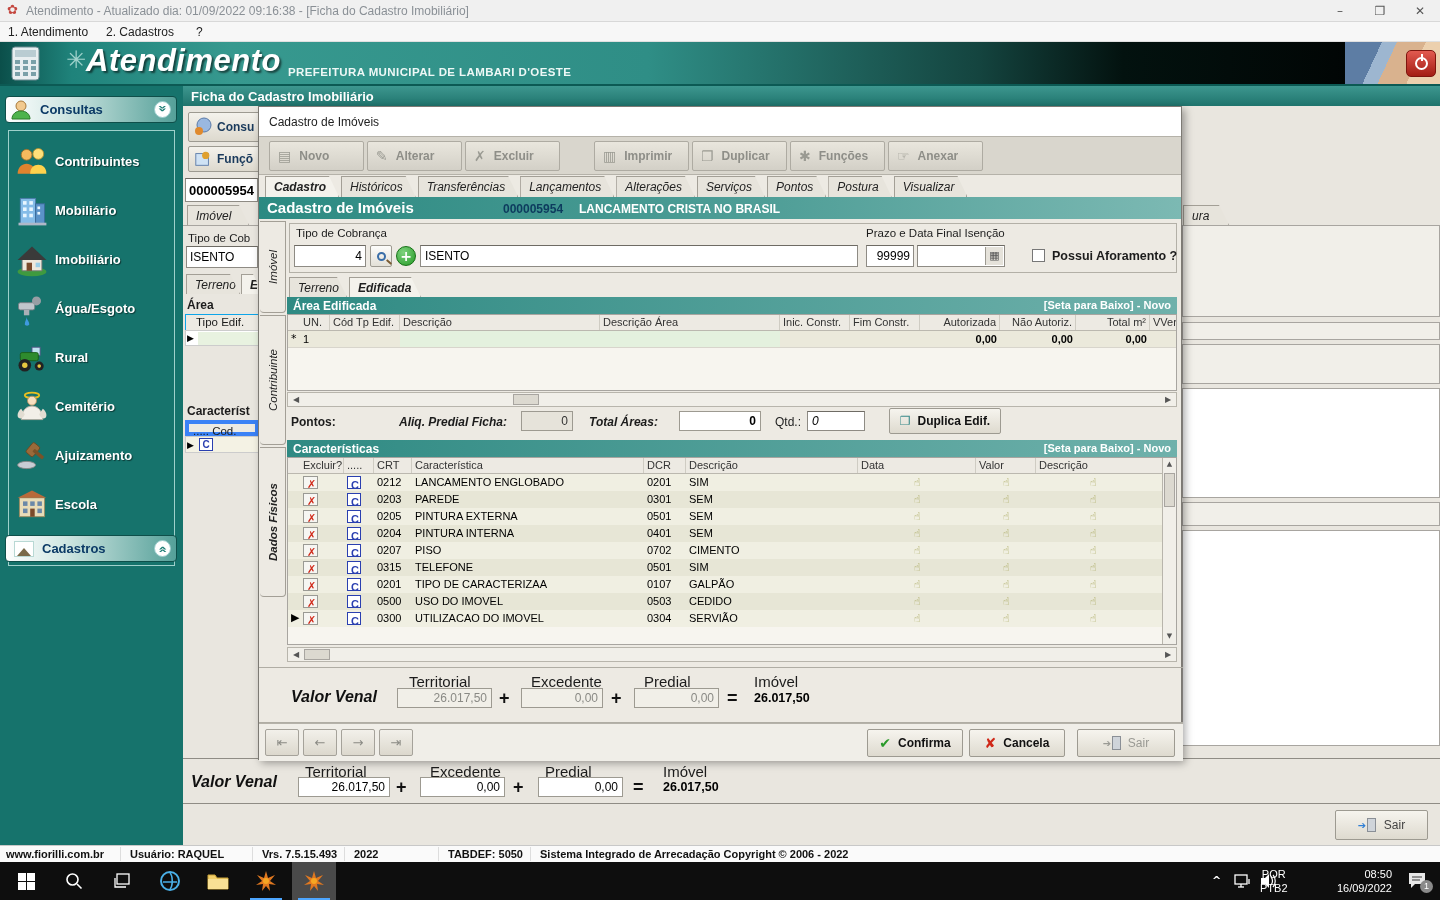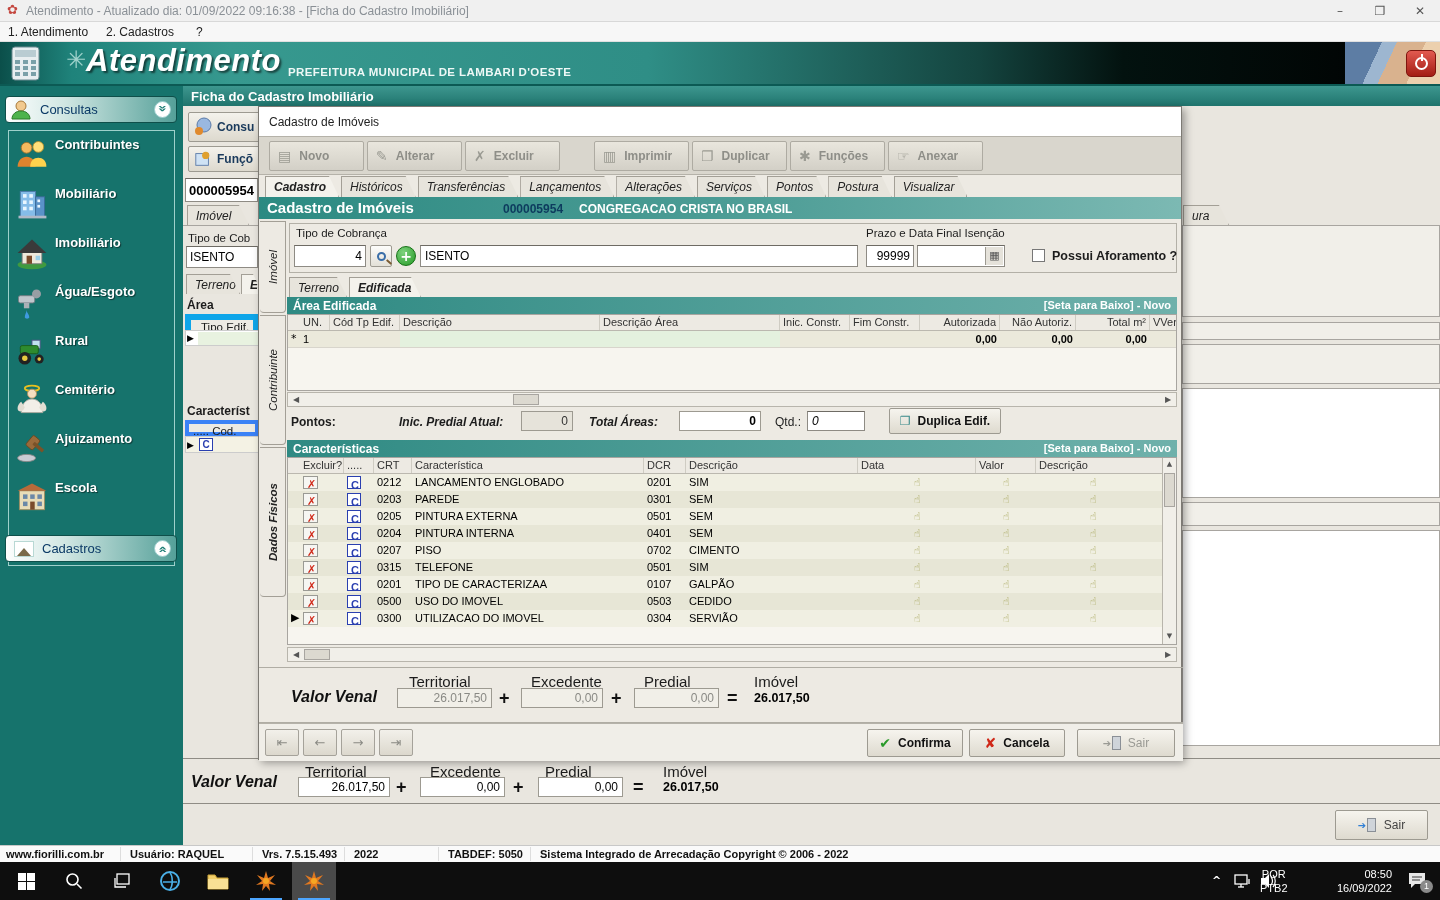--- a/index.html
+++ b/index.html
@@ -30,27 +30,27 @@
   .pwrbtn{position:absolute;right:4px;top:8px;width:30px;height:27px;border-radius:5px;
     background:linear-gradient(#e25a50,#a31d14);border:1px solid #7e150e;display:flex;align-items:center;justify-content:center}
   .pwr{width:13px;height:13px;border:2px solid #fff;border-radius:50%;position:relative}
   .pwr:after{content:"";position:absolute;left:4px;top:-5px;width:2px;height:7px;background:#fff}
   .hdrline{left:0;top:84px;width:1440px;height:2px;background:#0c5a54}
 
   
   .sidebar{left:0;top:86px;width:183px;height:759px;background:#16736c}
   .sbar{position:absolute;left:5px;width:172px;height:27px;border-radius:4px;border:1px solid #0e4f4a;
     background:linear-gradient(90deg,#fdfefe,#cfe6e2 35%,#55a099);display:flex;align-items:center}
-  .sbar .sb-label{color:#0b3a66;font-weight:normal;font-size:13px;margin-left:8px}
+  .sbar .sb-label{color:#0b3a66;font-weight:bold;font-size:13px;margin-left:8px}
   .roundchev{margin-left:auto;margin-right:5px;width:17px;height:17px;border-radius:50%;background:#fff;border:1px solid #9cc;
     display:flex;align-items:center;justify-content:center;color:#1d7d75;font-weight:bold;font-size:11px}
   .roundchev span{display:block;transform:rotate(90deg) scaleY(1.4);letter-spacing:-2px}
   .roundchev.up span{transform:rotate(-90deg) scaleY(1.4)}
   .side-list{position:absolute;left:8px;top:44px;width:167px;height:436px;border:1px solid #9fd0cb;padding-top:6px}
-  .side-item{height:49px;display:flex;align-items:flex-start;cursor:pointer}
+  .side-item{height:49px;display:flex;align-items:center;cursor:pointer}
   .si-icon{width:46px;display:flex;justify-content:center}
   .si-label{color:#fff;font-weight:bold;font-size:13px;text-shadow:1px 1px 1px rgba(0,0,0,.5)}
   .imgico{width:20px;height:16px;background:#fff;border:1px solid #b8d8d4;margin-left:8px;position:relative;overflow:hidden}
   .imgico:after{content:"";position:absolute;left:2px;top:6px;border-left:7px solid transparent;border-right:7px solid transparent;border-bottom:8px solid #7a6a4a}
 
   
   .mainwin{left:183px;top:86px;width:1257px;height:759px;background:#e9e6df}
   .mw-title{position:absolute;left:0;top:0;width:1257px;height:20px;background:linear-gradient(#3d978f,#1f746d);
     color:#fff;font-weight:bold;font-size:13px;padding:3px 0 0 8px}
   .panel{position:absolute;border:1px solid #a8a5a0;background:#f1efe9}
@@ -357,21 +357,21 @@
     </div>
     <div class="tab" style="left:4px;top:119px;width:62px"><span>Imóvel</span></div>
     <div class="abs" style="left:0;top:139px;width:76px;height:1px;background:#a8a5a0"></div>
     <span class="lbl" style="left:5px;top:146px">Tipo de Cob</span>
     <div class="input" style="left:3px;top:160px;width:72px;height:22px;padding-left:3px">
       <span>ISENTO</span>
     </div>
     <div class="tab" style="left:3px;top:188px;width:54px"><span>Terreno</span></div>
     <div class="tab active" style="left:58px;top:188px;width:18px;font-weight:bold"><span>E</span></div>
     <span class="lbl" style="left:4px;top:212px;font-weight:bold;font-size:12px">Área</span>
-    <div class="abs" style="left:2px;top:228px;width:74px;height:28px;background:#edeae3;border:6px solid #0ea5e9">
+    <div class="abs" style="left:2px;top:228px;width:74px;height:28px;background:#edeae3;border:1px solid #0ea5e9">
       <span class="lbl" style="left:10px;top:1px">Tipo Edif.</span>
     </div>
     <div class="abs" style="left:2px;top:244px;width:74px;height:16px;background:#fff;border:1px solid #ccc">
       <span class="rowmark glyph" style="left:1px;top:3px">▶</span>
       <span class="abs" style="left:12px;top:1px;width:60px;height:13px;background:#e8f2e0"></span>
     </div>
     <span class="lbl" style="left:4px;top:318px;font-weight:bold;font-size:12px">Característ</span>
     <div class="abs" style="left:2px;top:334px;width:74px;height:16px;background:#edeae3;border:4px solid #3b82f6">
       <span class="lbl" style="left:4px;top:1px">..... Cod.</span>
     </div>
@@ -461,21 +461,21 @@
       <span class="tab">Alterações</span>
       <span class="tab">Serviços</span>
       <span class="tab">Pontos</span>
       <span class="tab">Postura</span>
       <span class="tab">Visualizar</span>
     </div>
 
     <div class="dlg-head">
       <span class="t1">Cadastro de Imóveis</span>
       <span class="t2">000005954</span>
-      <span class="t3">CONGREGACAO CRISTA NO BRASIL</span>
+      <span class="t3">LANCAMENTO CRISTA NO BRASIL</span>
     </div>
 
     <div class="dlg-body">
 
       <div class="vtab" style="top:2px;height:92px">
           <span>Imóvel</span>
         </div>
       <div class="vtab" style="top:96px;height:130px">
           <span>Contribuinte</span>
         </div>
@@ -541,21 +541,21 @@
           <span style="width:26px"></span>
         </div>
       </div>
       <div class="hscroll" style="top:173px">
         <span class="ar glyph">◀</span>
         <span class="thumb" style="left:225px"></span>
         <span class="ar glyph" style="margin-left:auto">▶</span>
       </div>
 
       <span class="lbl" style="left:32px;top:196px;font-weight:bold;font-size:12px">Pontos:</span>
-      <span class="lbl" style="left:140px;top:196px;font-weight:bold;font-style:italic;font-size:12px">Inic. Predial Atual:</span>
+      <span class="lbl" style="left:140px;top:196px;font-weight:bold;font-style:italic;font-size:12px">Aliq. Predial Ficha:</span>
       <div class="vv-field" style="left:262px;top:192px;width:52px;background:#e6e3da;color:#333">
           <span>0</span>
         </div>
       <span class="lbl" style="left:330px;top:196px;font-weight:bold;font-style:italic;font-size:12px">Total Áreas:</span>
       <div class="vv-field" style="left:420px;top:192px;width:82px;background:#fff;color:#000;font-weight:bold">
           <span>0</span>
         </div>
       <span class="lbl" style="left:516px;top:196px;font-size:12px">Qtd.:</span>
       <div class="input" style="left:548px;top:192px;width:58px;height:20px;font-style:italic;padding-left:4px">
           <span>0</span>

